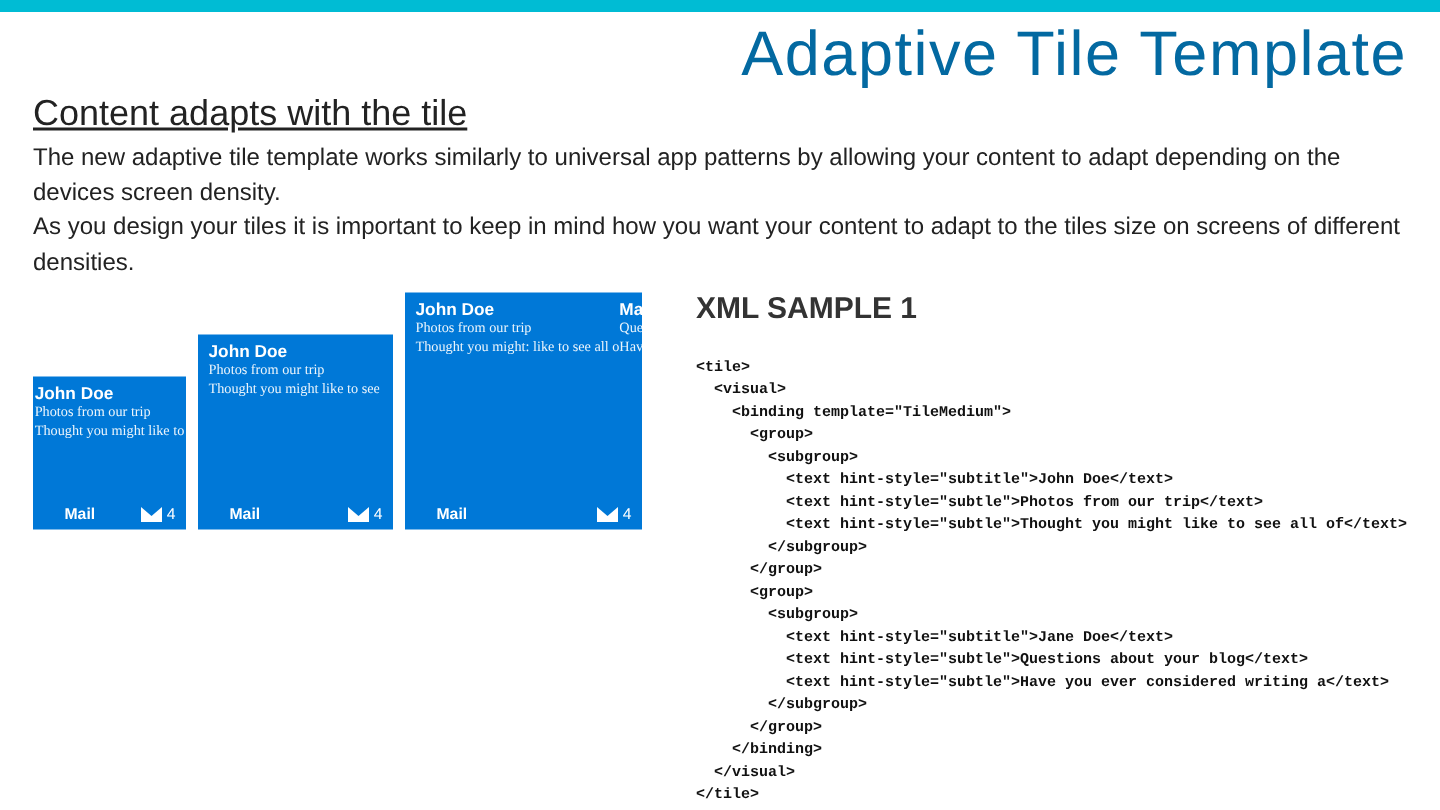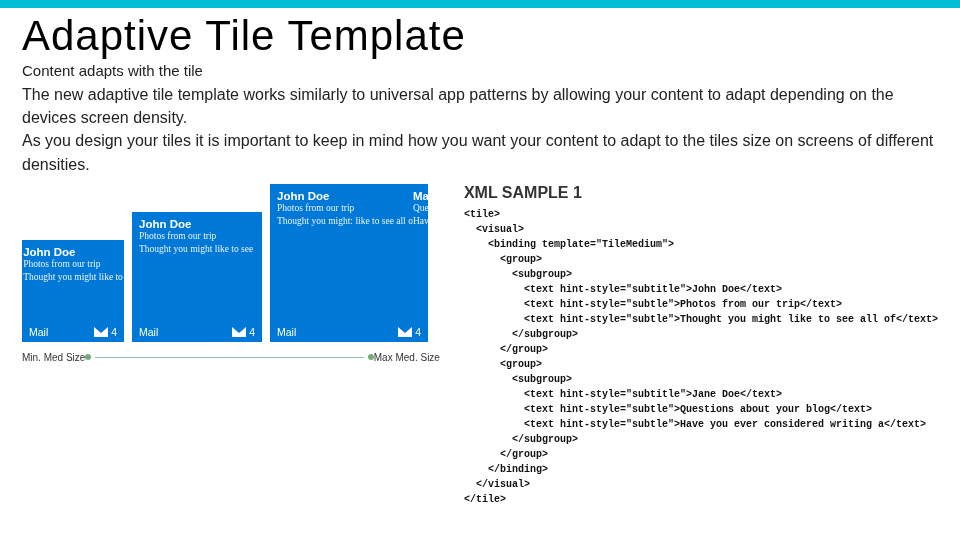--- a/index.html
+++ b/index.html
@@ -1,37 +1,37 @@
 <!DOCTYPE html>
 <html><head>
 <meta charset="utf-8">
 <style>
   * { margin:0; padding:0; box-sizing:border-box; }
   body { width:960px; height:540px; font-family:"Segoe UI",Arial,sans-serif; background:#fff; overflow:hidden; }
   .topbar { height:8px; background:#00BCD4; }
   .page { padding:0 22px; }
-  .title { font-size:42px; font-weight:300; color:#000000; margin-top:4px; letter-spacing:1px; }
-  .subtitle { font-size:15px; font-weight:400; color:#222; margin-top:2px; }
+  .title { font-size:42px; font-weight:300; color:#0369a1; margin-top:4px; letter-spacing:1px;text-align:right; }
+  .subtitle { font-size:24px; font-weight:400; color:#222; margin-top:2px;text-decoration:underline; }
   .desc { font-size:16px; color:#222; margin-top:4px; line-height:1.45; white-space:pre-line; }
   .cols { display:flex; margin-top:8px; }
   .left { width:430px; }
   .right { flex:1; padding-left:24px; }
-  .xml-head { font-size:16px; font-weight:700; color:#333; margin-bottom:5px; }
+  .xml-head { font-size:20px; font-weight:700; color:#333; margin-bottom:20px; }
   .showmore { font-size:14px; color:#222; margin:20px 0 10px 0; }
   .tiles-row { display:flex; align-items:flex-end; gap:8px; }
   .tile { display:flex; flex-direction:column; justify-content:flex-end; color:#fff; overflow:hidden; }
   .tile.small { width:102px; height:102px; background:#0078D7; }
   .tile.med   { width:130px; height:130px; background:#0078D7; }
   .tile.large { width:158px; height:158px; background:#0078D7; }
   .tile .body { padding:6px 7px 0 7px; flex:1; display:flex; flex-direction:row; justify-content:flex-start; overflow:hidden; }
   .tile.small .body { justify-content:center; }
   .msg .name { font-size:11.5px; font-weight:600; white-space:nowrap; overflow:hidden; text-overflow:ellipsis; }
   .msg .line { font-size:9.5px; opacity:0.92; white-space:nowrap; overflow:hidden; text-overflow:ellipsis; line-height:1.35;font-family:Liberation Serif, serif; }
   .tile .foot { display:flex; align-items:center; justify-content:space-between; padding:3px 7px 4px 7px; font-size:10.5px; }
-  .tile .foot .app { font-weight:400; }
+  .tile .foot .app { font-weight:700;margin-left:14px; }
   .tile .foot .badge { display:flex; align-items:center; gap:3px; }
   .env-icon { width:14px; height:10px; position:relative; }
   .env-icon::before { content:""; position:absolute; inset:0; background:#fff; }
   .env-icon::after { content:""; position:absolute; left:0; top:0; border-left:7px solid transparent; border-right:7px solid transparent; border-top:6px solid #0078D7; }
   .sizer { display:flex; align-items:center; margin-top:10px; font-size:10px; color:#333; }
   .sizer .dot { width:6px; height:6px; border-radius:50%; background:#7A7; }
   .sizer .line { flex:1; height:1px; background:#9bb; margin:0 4px; }
   .xml { font-family:"Consolas","Courier New",monospace; font-size:10px; font-weight:700; color:#111; line-height:1.5; white-space:pre; }
 </style>
 </head>
@@ -99,27 +99,20 @@
           <div class="foot">
             <span class="app">Mail</span>
             <span class="badge">
               <span class="env-icon"></span>
               <span>4</span>
             </span>
           </div>
         </div>
       </div>
 
-      <div class="sizer">
-        <span>Min. Med Size</span>
-        <span class="dot"></span>
-        <span class="line"></span>
-        <span class="dot"></span>
-        <span>Max Med. Size</span>
-      </div>
     </div>
 
     <div class="right">
       <div class="xml-head">XML SAMPLE 1</div>
       <div class="xml">&lt;tile&gt;
   &lt;visual&gt;
     &lt;binding template="TileMedium"&gt;
       &lt;group&gt;
         &lt;subgroup&gt;
           &lt;text hint-style="subtitle"&gt;John Doe&lt;/text&gt;

